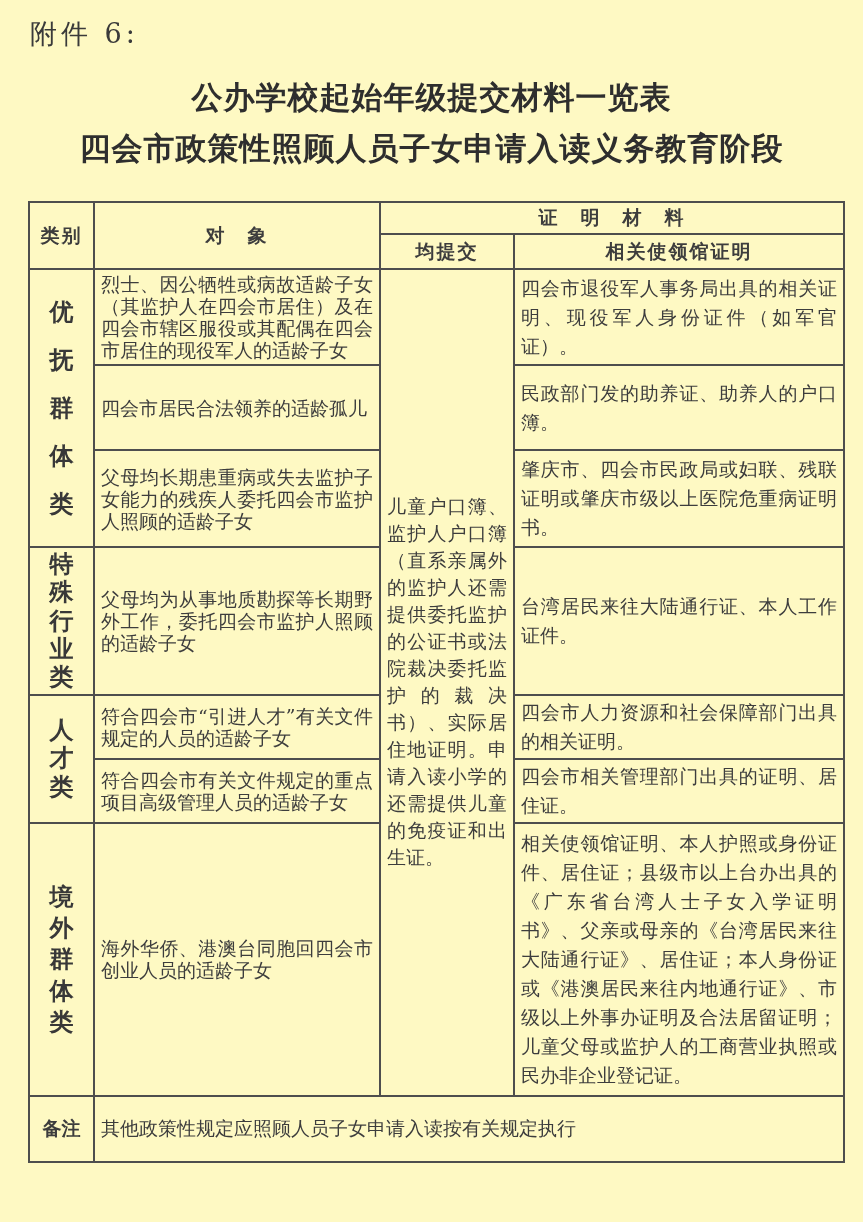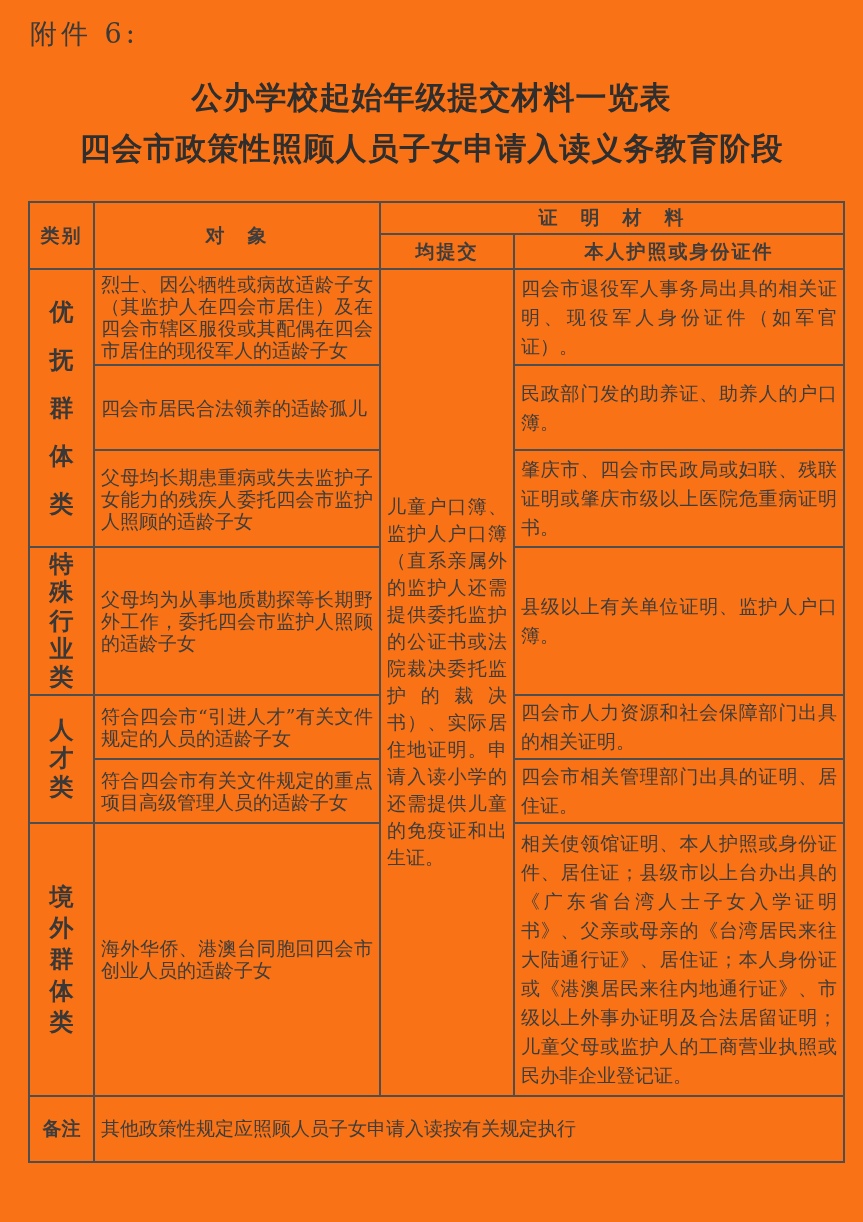--- a/index.html
+++ b/index.html
@@ -6,21 +6,21 @@
     margin: 0;
     padding: 0;
     background: #fcfcfc;
     font-family: "DejaVu Serif", "Liberation Serif", serif;
     color: #3c3c3c;
   }
   .page {
     position: relative;
     width: 863px;
     height: 1222px;
-    background: #f97316;
+    background: #fef9c3;
     overflow: hidden;
   }
   .attachment {
     padding: 16px 0 0 30px;
     font-size: 27px;
     letter-spacing: 4px;
     color: #3a3a3a;
   }
   .doc-title {
     margin-top: 20px;
@@ -119,21 +119,21 @@
 
     <tbody>
         <tr style="height:32px">
       <td class="hdr" rowspan="2" style="height:67px">类别</td>
       <td class="hdr" rowspan="2">对　象</td>
       <td class="hdr" colspan="2">证　明　材　料</td>
     </tr>
 
     <tr style="height:35px">
       <td class="hdr">均提交</td>
-      <td class="hdr">本人护照或身份证件</td>
+      <td class="hdr">相关使领馆证明</td>
     </tr>
 
     <tr style="height:96px">
       <td class="cat" rowspan="3">
         <span class="vlabel lh-wide">优抚群体类</span>
       </td>
       <td class="target">烈士、因公牺牲或病故适龄子女（其监护人在四会市居住）及在四会市辖区服役或其配偶在四会市居住的现役军人的适龄子女</td>
       <td class="allsubmit" rowspan="7">儿童户口簿、监护人户口簿（直系亲属外的监护人还需提供委托监护的公证书或法院裁决委托监护的裁决书）、实际居住地证明。申请入读小学的还需提供儿童的免疫证和出生证。</td>
       <td class="material">四会市退役军人事务局出具的相关证明、现役军人身份证件（如军官证）。</td>
     </tr>
@@ -146,21 +146,21 @@
     <tr style="height:97px">
       <td class="target">父母均长期患重病或失去监护子女能力的残疾人委托四会市监护人照顾的适龄子女</td>
       <td class="material">肇庆市、四会市民政局或妇联、残联证明或肇庆市级以上医院危重病证明书。</td>
     </tr>
 
     <tr style="height:137px">
       <td class="cat">
         <span class="vlabel lh-tight">特殊行业类</span>
       </td>
       <td class="target">父母均为从事地质勘探等长期野外工作，委托四会市监护人照顾的适龄子女</td>
-      <td class="material">县级以上有关单位证明、监护人户口簿。</td>
+      <td class="material">台湾居民来往大陆通行证、本人工作证件。</td>
     </tr>
 
     <tr style="height:50px">
       <td class="cat" rowspan="2">
         <span class="vlabel lh-tight">人才类</span>
       </td>
       <td class="target">符合四会市“引进人才”有关文件规定的人员的适龄子女</td>
       <td class="material">四会市人力资源和社会保障部门出具的相关证明。</td>
     </tr>
 

